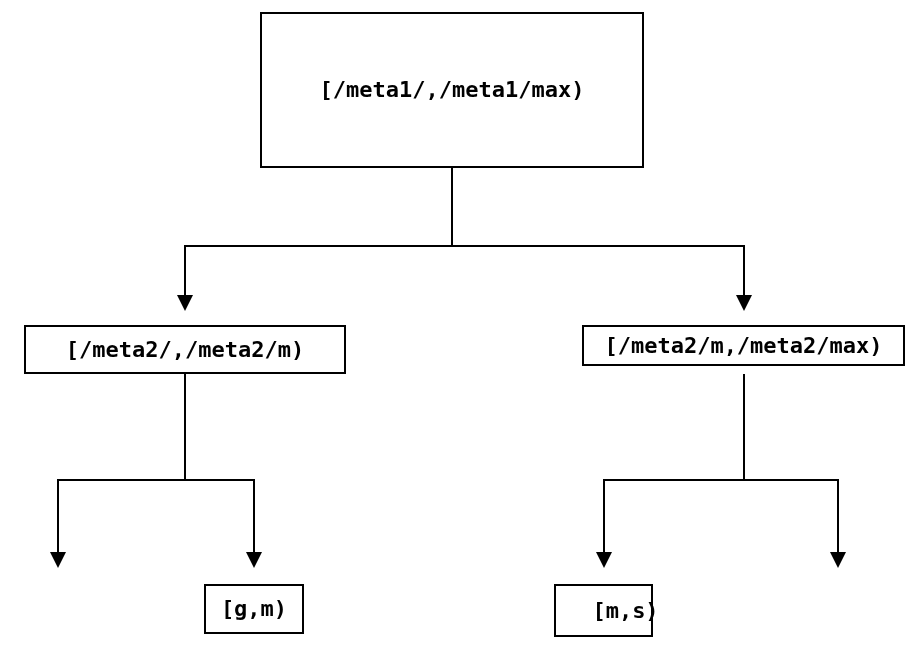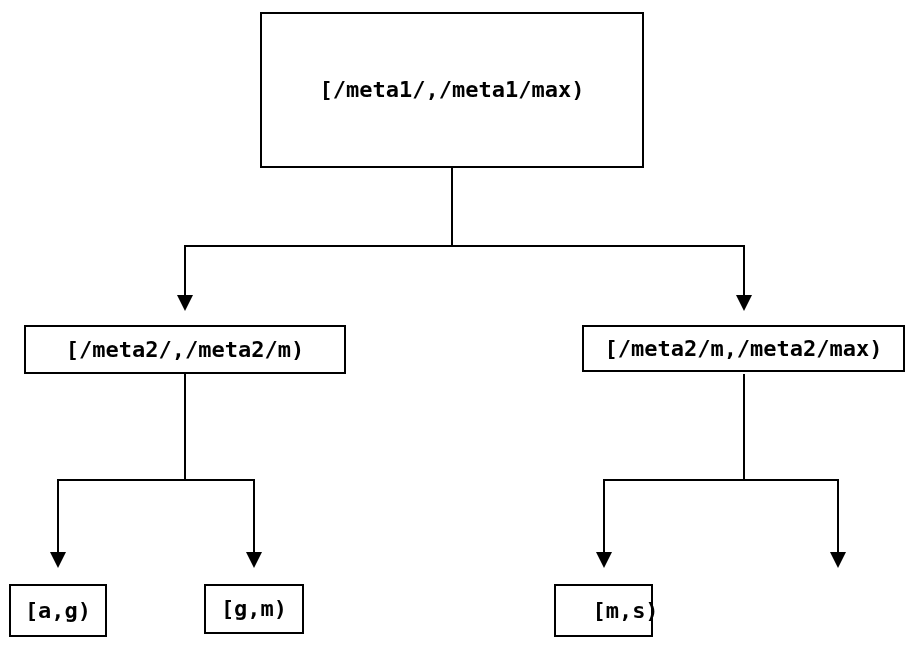--- a/index.html
+++ b/index.html
@@ -102,27 +102,24 @@
   </svg>
 
   <div class="node" style="left:260px;top:12px;width:384px;height:156px;">
     <span class="node-label">[/meta1/,/meta1/max)</span>
   </div>
 
   <div class="node" style="left:24px;top:325px;width:322px;height:49px;">
     <span class="node-label">[/meta2/,/meta2/m)</span>
   </div>
 
-  <div class="node" style="left:582px;top:325px;width:323px;height:47px;">
+  <div class="node" style="left:582px;top:325px;width:323px;height:41px;">
     <span class="node-label">[/meta2/m,/meta2/max)</span>
   </div>
 
-  <div class="node" style="left:9px;top:584px;width:98px;height:53px;">
-    <span class="node-label">[a,g)</span>
-  </div>
 
   <div class="node" style="left:204px;top:584px;width:100px;height:50px;">
     <span class="node-label">[g,m)</span>
   </div>
 
   <div class="node" style="left:554px;top:584px;width:99px;height:53px;padding-left:44px;">
     <span class="node-label">[m,s)</span>
   </div>
 
 

